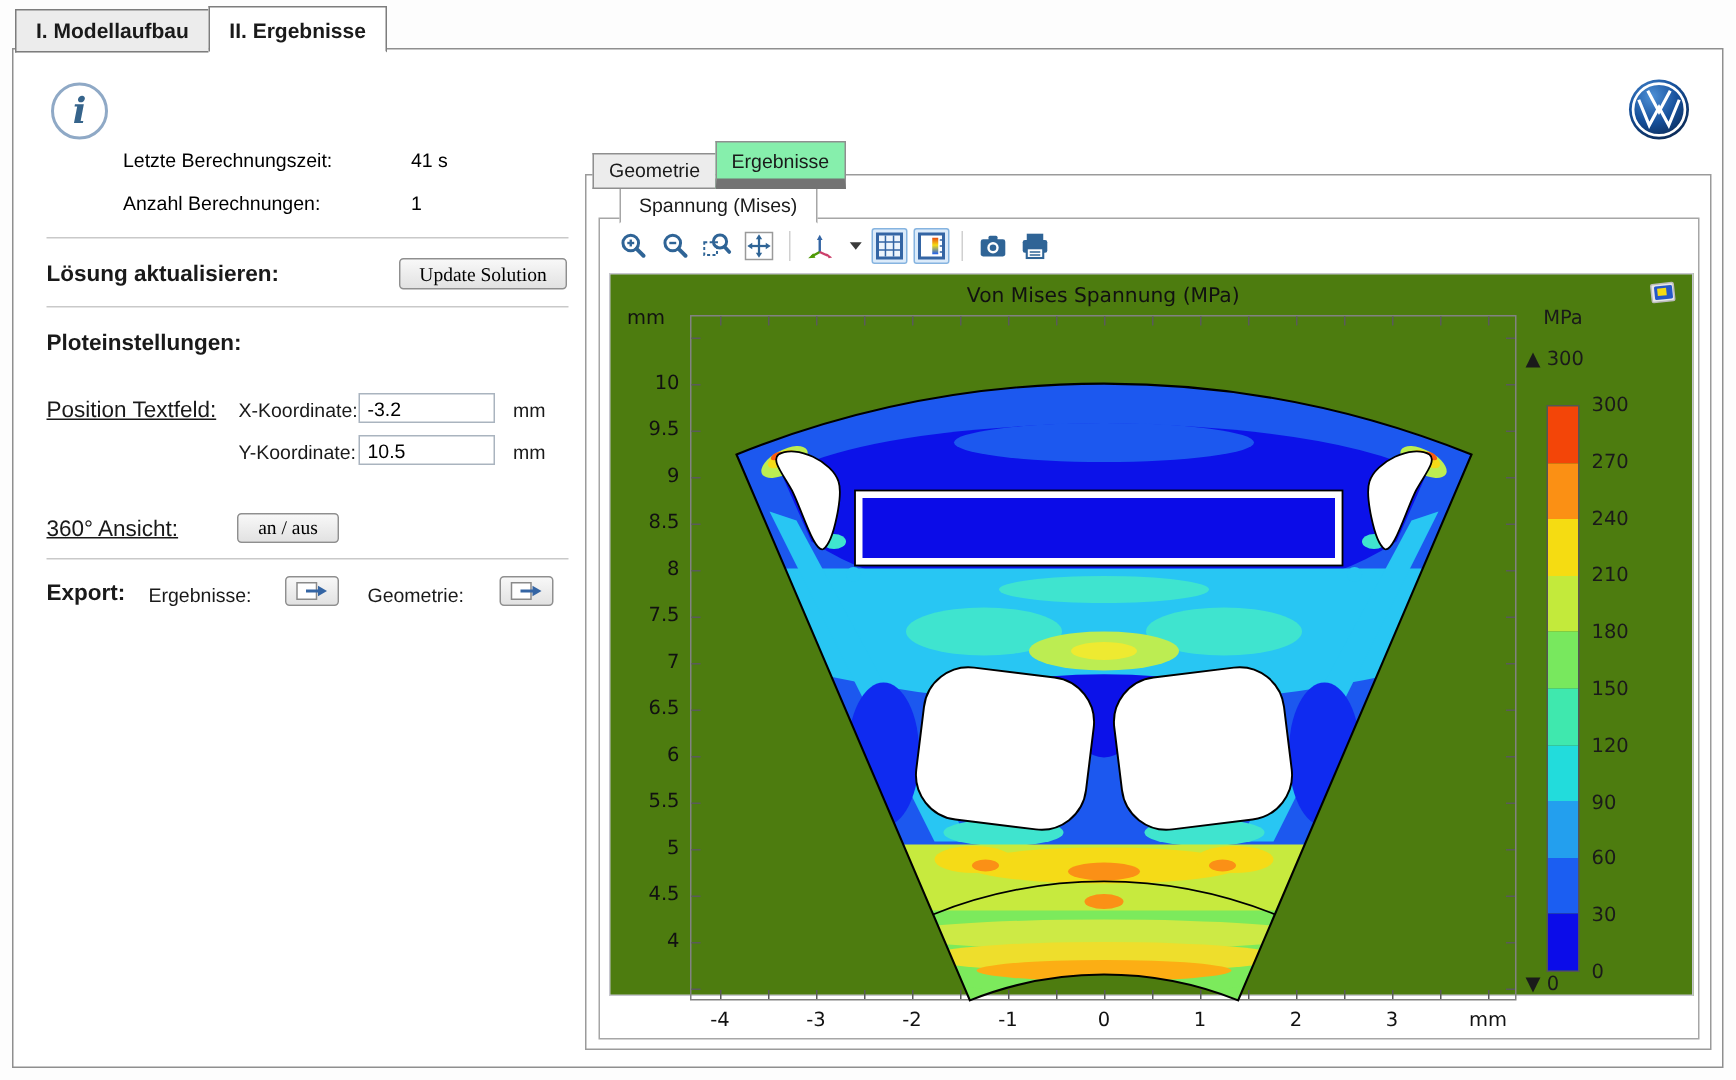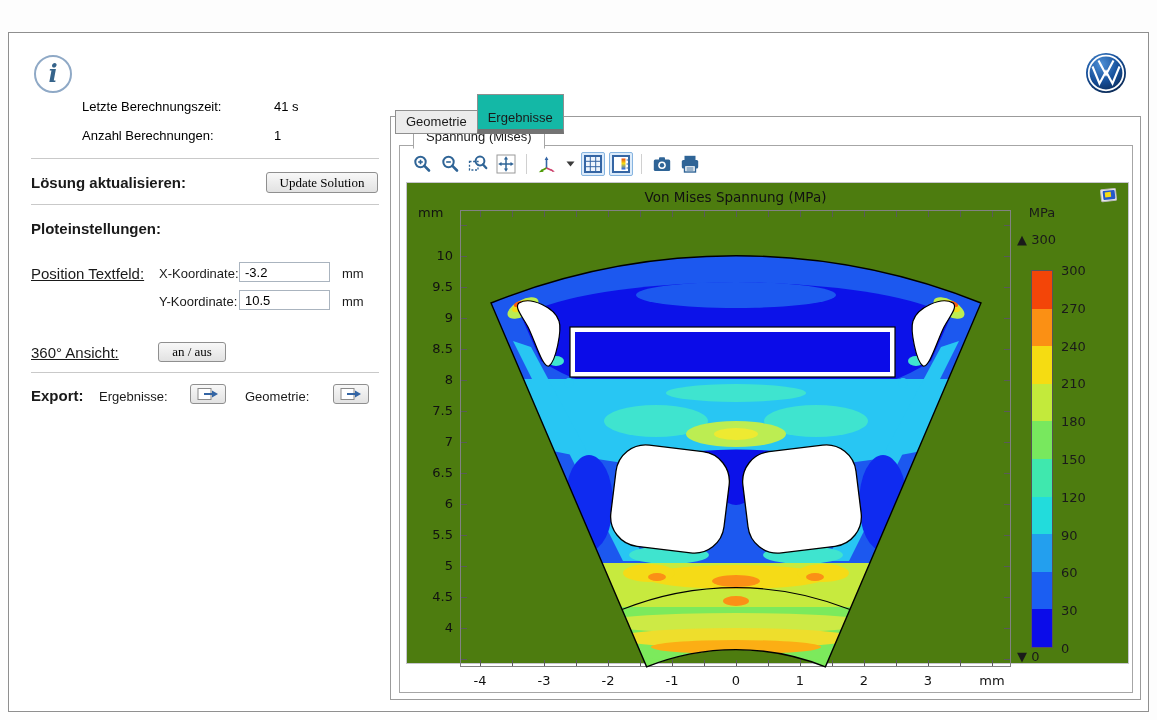--- a/index.html
+++ b/index.html
@@ -22,21 +22,21 @@
   .h-bold { position:absolute; font-size:15px; font-weight:bold; }
   .h-under { position:absolute; font-size:15px; text-decoration:underline; }
   .small-label { position:absolute; font-size:13px; }
   .btn { position:absolute; font-size:13px; font-family:Liberation Serif, serif; background:linear-gradient(#f8f8f8,#e2e2e2); border:1px solid #8f8f8f; border-radius:3px; cursor:pointer; color:#000; }
   .txt-input { position:absolute; font-size:13px; font-family:"Liberation Sans",sans-serif; border:1px solid #aab4bf; padding:1px 5px; color:#000; background:#fff; }
   .icon-btn { display:flex; align-items:center; justify-content:center; }
 
   
   .r-tabs { position:absolute; left:395px; top:94px; z-index:4; display:flex; align-items:flex-end; }
   .r-tab { font-size:13px; padding:3px 10px 4px 10px; border:1px solid #8f8f8f; background:#ececec; cursor:default; }
-  .r-tab.active { background:#14b8a6; border-bottom:5px solid #737373; padding-top:15px; }
+  .r-tab.active { background:#86efac; border-bottom:7px solid #737373; padding-top:5px; }
   .r-tab.inactive { border-right:none; }
   .outer-box { position:absolute; left:390px; top:116px; width:751px; height:584px; border:1px solid #9b9b9b; background:#fff; }
   .inner-tab { position:absolute; left:13px; top:-22px; z-index:3; font-size:13px; padding:4px 12px 4px 12px; border:1px solid #a6a6a6; border-bottom:1px solid #fff; background:#fff; }
   .inner-box { position:absolute; left:8px; top:28px; width:734px; height:548px; border:1px solid #a6a6a6; background:#fff; }
 
   .toolbar { position:absolute; left:10px; top:5px; height:26px; display:flex; align-items:center; gap:4px; }
   .tool { width:24px; height:24px; border:1px solid transparent; border-radius:2px; display:flex; align-items:center; justify-content:center; cursor:pointer; background:transparent; }
   .tool.pressed { background:#dcebfa; border:1px solid #86b4e0; }
   .tool-sep { width:1px; height:20px; background:#d0d0d0; margin:0 4px; }
   .caret-btn { width:14px; height:24px; display:flex; align-items:center; justify-content:center; cursor:pointer; }
@@ -59,20 +59,22 @@
   .cbar-max { position:absolute; left:610px; top:49px; font-family:"DejaVu Sans",sans-serif; font-size:13px; }
   .cbar-min { position:absolute; left:610px; top:466px; font-family:"DejaVu Sans",sans-serif; font-size:13px; }
 
   .mini-plot-icon { position:absolute; right:10px; top:3px; width:18px; height:18px; cursor:pointer; }
   .vw-logo { position:absolute; right:20px; top:18px; width:44px; height:44px; }
 </style>
 </head>
 <body>
 
 <div class="top-tabs">
+  <div class="top-tab inactive">I. Modellaufbau</div>
+  <div class="top-tab active">II. Ergebnisse</div>
 </div>
 
 <div class="main-panel">
 
   <div class="info-circle"><span>i</span></div>
   <div class="kv-label" style="left:73px; top:66px;">Letzte Berechnungszeit:</div>
   <div class="kv-value" style="left:265px; top:66px;">41 s</div>
   <div class="kv-label" style="left:73px; top:95px;">Anzahl Berechnungen:</div>
   <div class="kv-value" style="left:265px; top:95px;">1</div>
 

